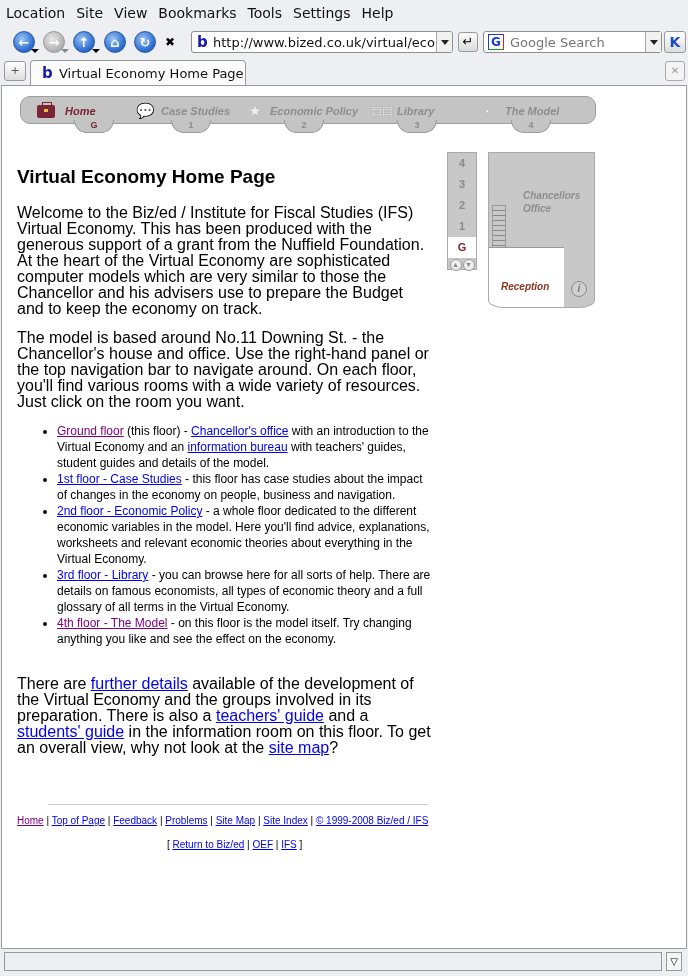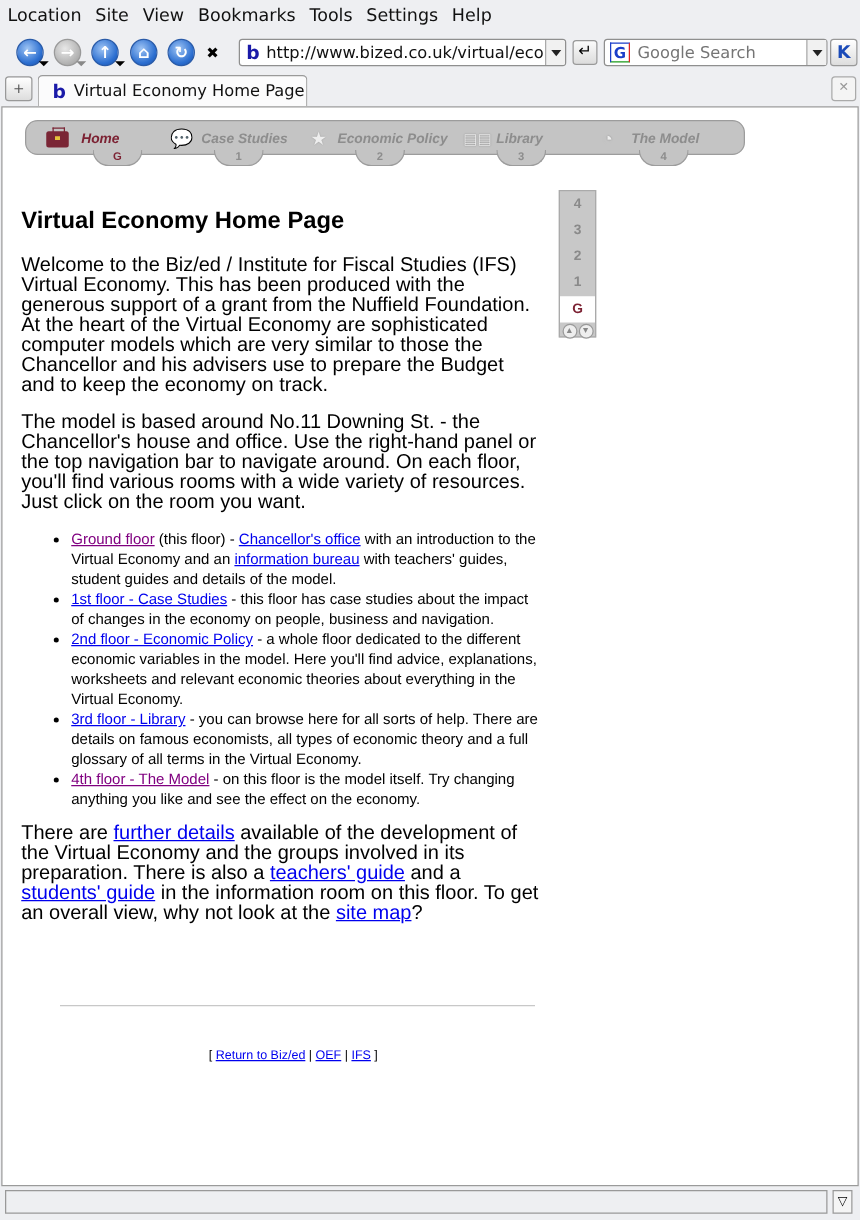--- a/index.html
+++ b/index.html
@@ -39,21 +39,21 @@
 .navtab .num{position:absolute;top:23px;width:40px;height:13px;background:#c4c4c4;border:1px solid #9c9c9c;border-top:none;border-radius:0 0 14px 14px;font-size:9px;color:#8d8d8d;text-align:center;line-height:11px;font-weight:bold}
 .navtab.active .num{color:#7c2233}
 .nav-ico{width:18px;height:14px;display:flex;align-items:center;justify-content:center;font-size:15px;color:#e8e8e8}
 .brief{width:18px;height:13px;background:#7a2535;border-radius:2px;position:relative}
 .brief:after{content:"";position:absolute;left:7px;top:4px;width:4px;height:3px;background:#e6c23a}
 .brief:before{content:"";position:absolute;left:5px;top:-3px;width:8px;height:3px;border:1px solid #7a2535;border-bottom:none}
 
 #main-content{position:absolute;left:15px;top:80px;width:415px}
 #page-title{font-size:19px;font-weight:bold;margin-bottom:17px}
 .para{font-size:16px;line-height:16px;margin-bottom:13px}
-ul.floors{margin:0 0 12px 40px;font-size:12px;line-height:16px;list-style:disc}
+ul.floors{margin:0 0 29px 40px;font-size:12px;line-height:16px;list-style:disc}
 a{color:#0000ee;text-decoration:underline}
 a.visited{color:#800080}
 
 #floor-map{position:absolute;left:445px;top:66px;width:150px;height:160px}
 #lift{position:absolute;left:0;top:0;width:30px;height:118px;background:#c8c8c8;border:1px solid #aaa}
 .lift-floor{height:21px;text-align:center;font-size:11px;color:#8a8a8a;font-weight:bold;line-height:21px}
 .lift-floor.cur{background:#fff;color:#7c2233}
 .lift-arrows{display:flex;justify-content:center;gap:1px;padding-top:1px}
 .lift-arrow{width:12px;height:12px;border-radius:50%;border:1px solid #9a9a9a;background:#eee;font-size:7px;line-height:10px;text-align:center;color:#888}
 #building{position:absolute;left:41px;top:0;width:107px;height:156px;background:#c8c8c8;border:1px solid #aaa;border-radius:0 0 16px 16px / 0 0 8px 8px;overflow:hidden}
@@ -168,37 +168,48 @@
       <div class="lift-floor">4</div>
       <div class="lift-floor">3</div>
       <div class="lift-floor">2</div>
       <div class="lift-floor">1</div>
       <div class="lift-floor cur">G</div>
       <div class="lift-arrows">
         <div class="lift-arrow">▲</div>
         <div class="lift-arrow">▼</div>
       </div>
     </div>
+    <div id="building">
+      <div id="office-label">Chancellors Office</div>
+      <div id="stairs"></div>
+      <div id="reception">
+        <span id="reception-label">Reception</span>
+      </div>
+      <div id="info-icon">i</div>
+    </div>
   </div>
 
   <div id="main-content">
     <h1 id="page-title">Virtual Economy Home Page</h1>
     <p class="para">Welcome to the Biz/ed / Institute for Fiscal Studies (IFS) Virtual Economy. This has been produced with the generous support of a grant from the Nuffield Foundation. At the heart of the Virtual Economy are sophisticated computer models which are very similar to those the Chancellor and his advisers use to prepare the Budget and to keep the economy on track.</p>
     <p class="para">The model is based around No.11 Downing St. - the Chancellor's house and office. Use the right-hand panel or the top navigation bar to navigate around. On each floor, you'll find various rooms with a wide variety of resources. Just click on the room you want.</p>
     <ul class="floors">
       <li><a href="#" class="visited">Ground floor</a><span> (this floor) - </span><a href="#">Chancellor's office</a><span> with an introduction to the Virtual Economy and an </span><a href="#">information bureau</a><span> with teachers' guides, student guides and details of the model.</span></li>
       <li><a href="#">1st floor - Case Studies</a><span> - this floor has case studies about the impact of changes in the economy on people, business and navigation.</span></li>
       <li><a href="#">2nd floor - Economic Policy</a><span> - a whole floor dedicated to the different economic variables in the model. Here you'll find advice, explanations, worksheets and relevant economic theories about everything in the Virtual Economy.</span></li>
       <li><a href="#">3rd floor - Library</a><span> - you can browse here for all sorts of help. There are details on famous economists, all types of economic theory and a full glossary of all terms in the Virtual Economy.</span></li>
       <li><a href="#" class="visited">4th floor - The Model</a><span> - on this floor is the model itself. Try changing anything you like and see the effect on the economy.</span></li>
     </ul>
     <p class="para"><span>There are </span><a href="#">further details</a><span> available of the development of the Virtual Economy and the groups involved in its preparation. There is also a </span><a href="#">teachers' guide</a><span> and a </span><a href="#">students' guide</a><span> in the information room on this floor. To get an overall view, why not look at the </span><a href="#">site map</a><span>?</span></p>
   </div>
 
   <div id="footer-rule"></div>
+  <div id="footer-links">
+    <a href="#" class="visited">Home</a><span> | </span><a href="#">Top of Page</a><span> | </span><a href="#">Feedback</a><span> | </span><a href="#">Problems</a><span> | </span><a href="#">Site Map</a><span> | </span><a href="#">Site Index</a><span> | </span><a href="#">© 1999-2008 Biz/ed / IFS</a>
+  </div>
   <div id="footer-links2">
     <span>[ </span><a href="#">Return to Biz/ed</a><span> | </span><a href="#">OEF</a><span> | </span><a href="#">IFS</a><span> ]</span>
   </div>
 </div>
 
 <div id="statusbar">
   <div id="status-field"></div>
   <div id="status-icon">▽</div>
 </div>
 

